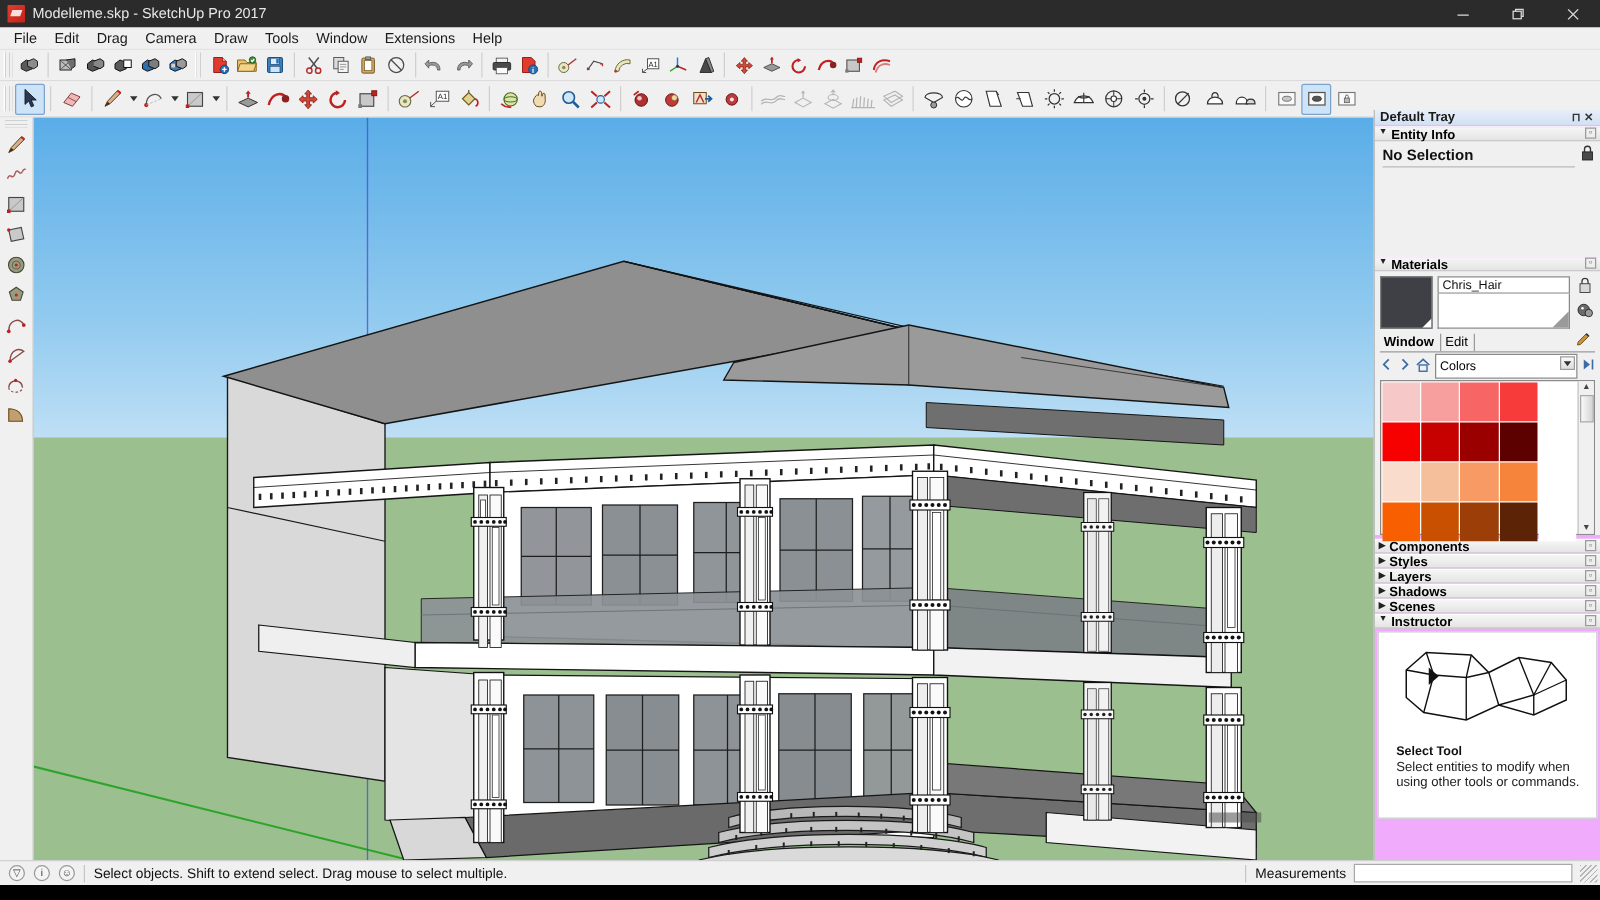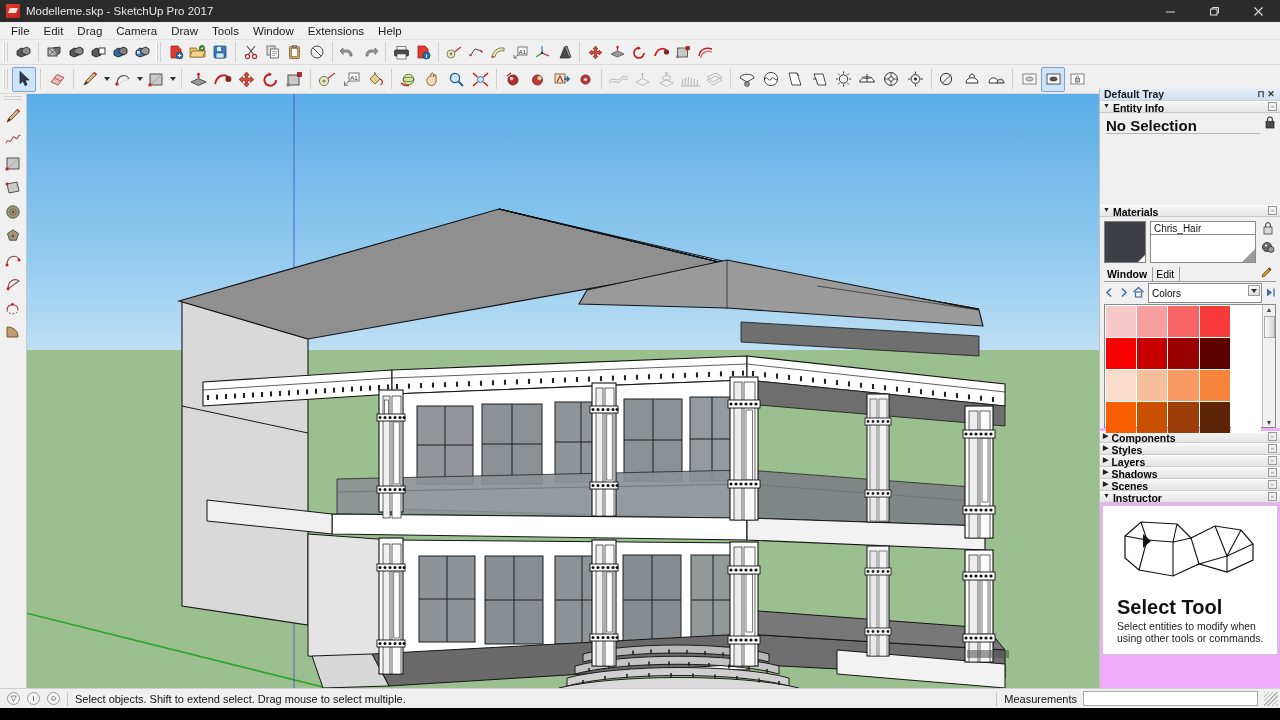--- a/index.html
+++ b/index.html
@@ -111,21 +111,21 @@
     border-top:1px solid #fff; border-bottom:1px solid #c9c9c9;
     display:flex; align-items:flex-start; padding:0 3px; font-size:10.5px; font-weight:600;
   }
   .panel-header .tri { font-size:7px; margin-right:3px; color:#222; }
   .panel-header .minibox {
     margin-left:auto; width:9px; height:9px; border:1px solid #9a9a9a; background:#eee;
     font-size:7px; line-height:7px; text-align:center; color:#444;
   }
   
   .entity-body { height:92px; background:#f0f0f0; position:relative; padding:4px 6px; }
-  .no-selection { font-size:15px; font-weight:700; color:#111; }
+  .no-selection { font-size:12px; font-weight:700; color:#111; }
   .entity-rule { position:absolute; left:6px; right:20px; top:20px; height:1px; background:#b9b9b9; }
   .entity-lock {
     position:absolute; right:5px; top:3px; width:10px; height:13px;
   }
   
   .mat-body { background:#f0f0f0; padding:4px 4px 0 4px; }
   .mat-top { display:flex; gap:4px; }
   .mat-swatch {
     width:42px; height:42px; border:1px solid #7f7f7f; position:relative; flex:none;
   }
@@ -177,21 +177,21 @@
     display:flex; flex-direction:column; align-items:center; justify-content:space-between;
     padding:1px 0;
   }
   .sbar-btn { font-size:7px; color:#444; }
   .sbar-thumb { width:11px; height:22px; background:linear-gradient(to right,#fafafa,#d4d4d4); border:1px solid #a8a8a8; margin-top:-78px;}
   
   .collapsed-list { margin-top:3px; }
   
   .instructor-body { background:#fff; border:1px solid #c9c9c9; margin:2px 2px 0 2px; height:150px; overflow:hidden; position:relative; }
   .instructor-img { display:flex; align-items:center; justify-content:center; padding-top:8px; }
-  .instructor-title { font-size:20px; font-weight:700; padding:4px 0 1px 14px; color:#111; }
+  .instructor-title { font-size:10px; font-weight:700; padding:4px 0 1px 14px; color:#111; }
   .instructor-desc { font-size:10.5px; color:#222; line-height:12px; padding:0 8px 0 14px; }
 
   
   .statusbar {
     position:absolute; left:0; top:688px; width:1280px; height:20px;
     background:#f0f0f0; border-top:1px solid #d0d0d0;
     display:flex; align-items:center; font-size:11px;
   }
   .sb-icon { width:13px; height:13px; border-radius:50%; border:1px solid #9a9a9a;
              display:flex; align-items:center; justify-content:center; font-size:8px;

